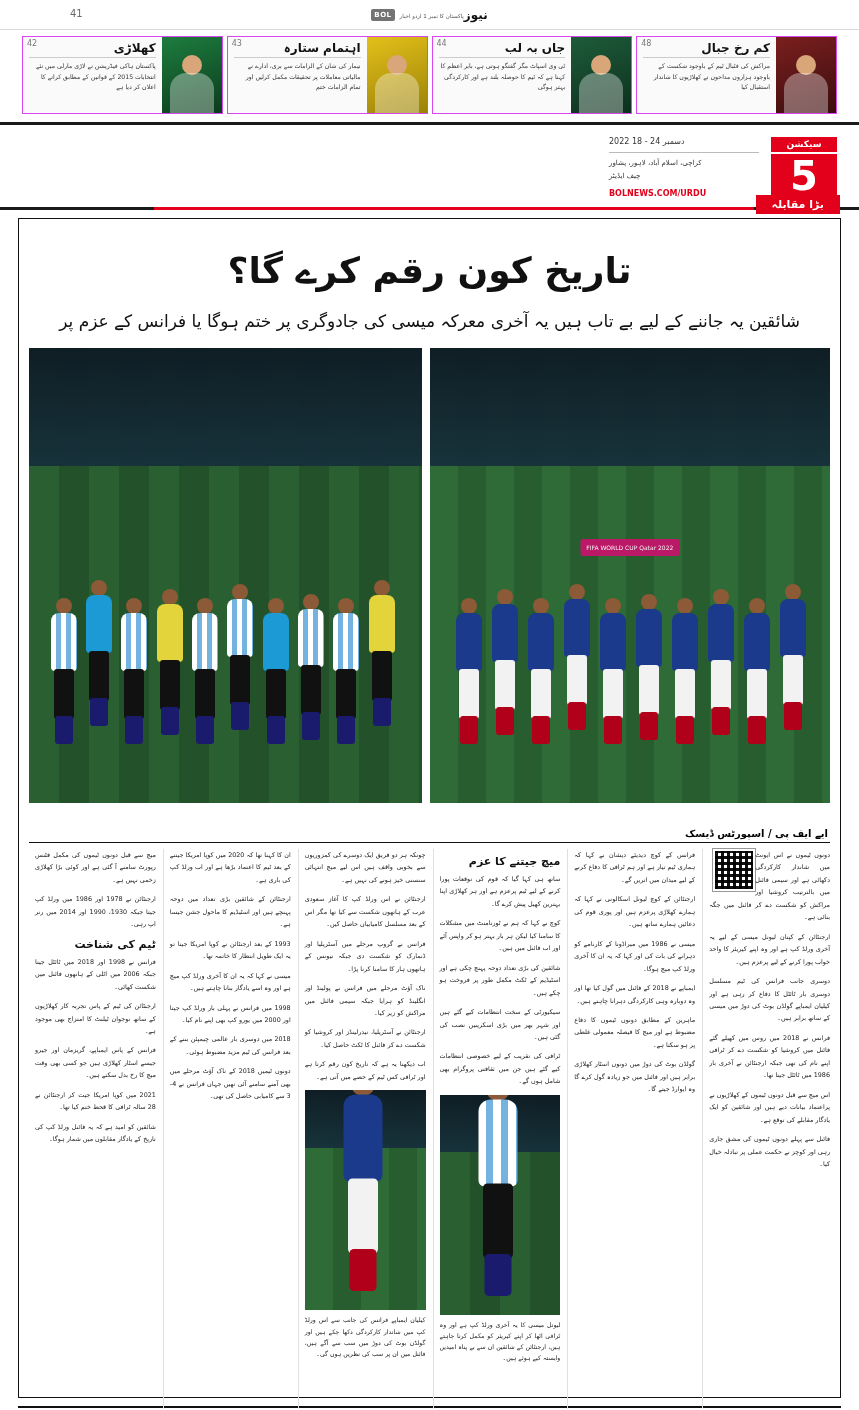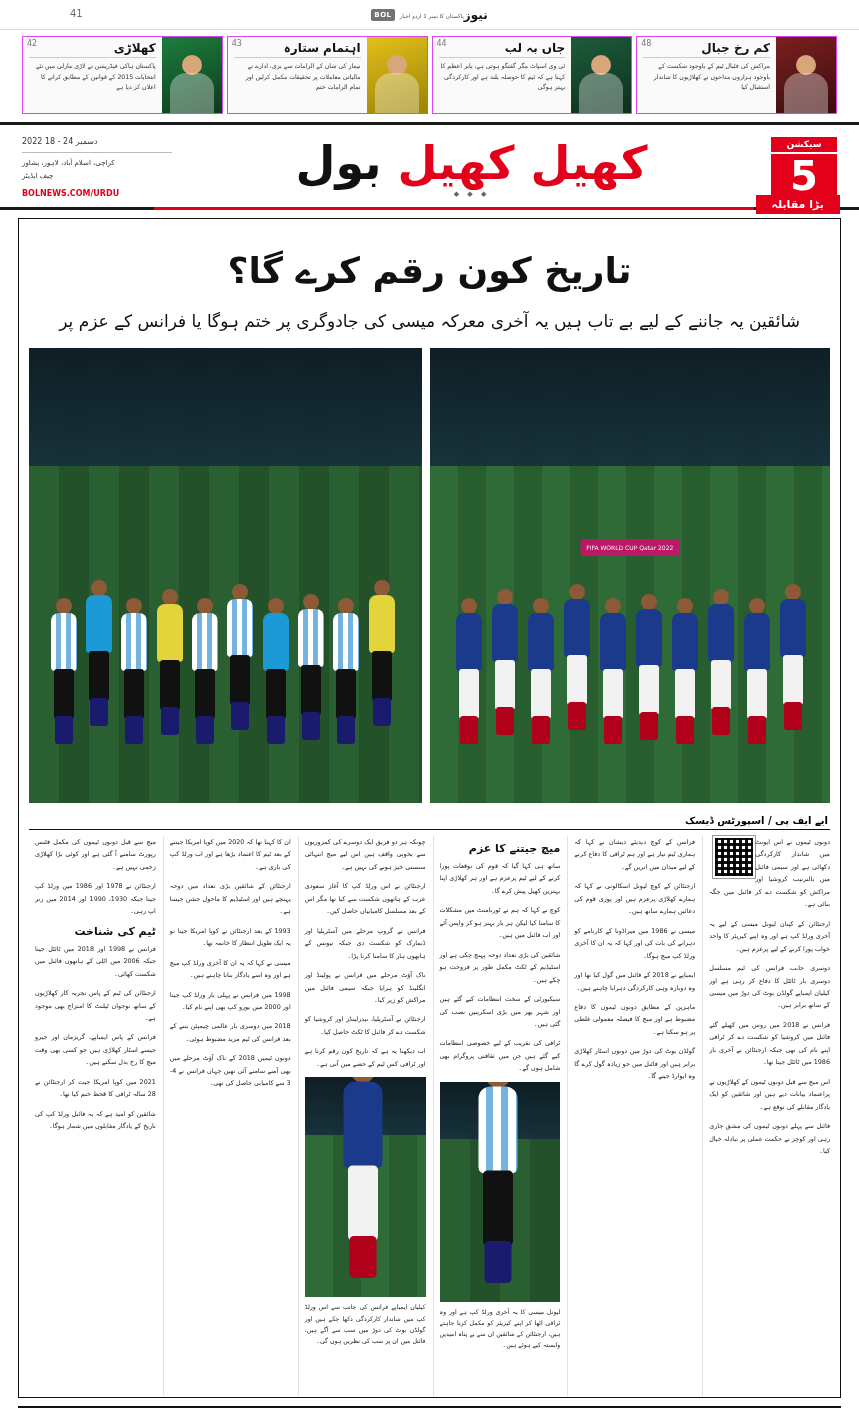--- a/index.html
+++ b/index.html
@@ -338,21 +338,21 @@
     opacity: .95;
   }
 
   
   .byline-bar {
     direction: rtl;
     font-size: 10px;
     font-weight: bold;
     border-bottom: 1px solid #111;
     padding: 5px 2px 3px 2px;
-    margin-top: 7px;
+    margin-top: 20px;
   }
   .cols {
     display: flex;
     flex-direction: row-reverse;
     gap: 7px;
     margin-top: 6px;
     height: 560px;
   }
   .col {
     flex: 1 1 0;
@@ -483,27 +483,20 @@
         <div class="kicker">کھلاڑی</div>
         <div class="snippet">پاکستان ہاکی فیڈریشن نے لاڑی مارلی میں نئے انتخابات 2015 کے قوانین کے مطابق کرانے کا اعلان کر دیا ہے</div>
       </div>
     </div>
   </div>
 
   <div class="masthead">
     <div class="sec-block">
       <div class="sec-word">سیکشن</div>
       <div class="sec-no">5</div>
-    </div>
-    <div class="logo-center">
-      <div class="khel">
-        <span>کھیل کھیل</span>
-        <span class="bol">بول</span>
-      </div>
-      <div class="tagline">◆ ◆ ◆</div>
     </div>
     <div class="meta-right">
       <div class="dateline">2022 دسمبر 24 - 18</div>
       <div>کراچی، اسلام آباد، لاہور، پشاور</div>
       <div>چیف ایڈیٹر</div>
       <div class="site">BOLNEWS.COM/URDU</div>
     </div>
   </div>
 
   <div class="content">

